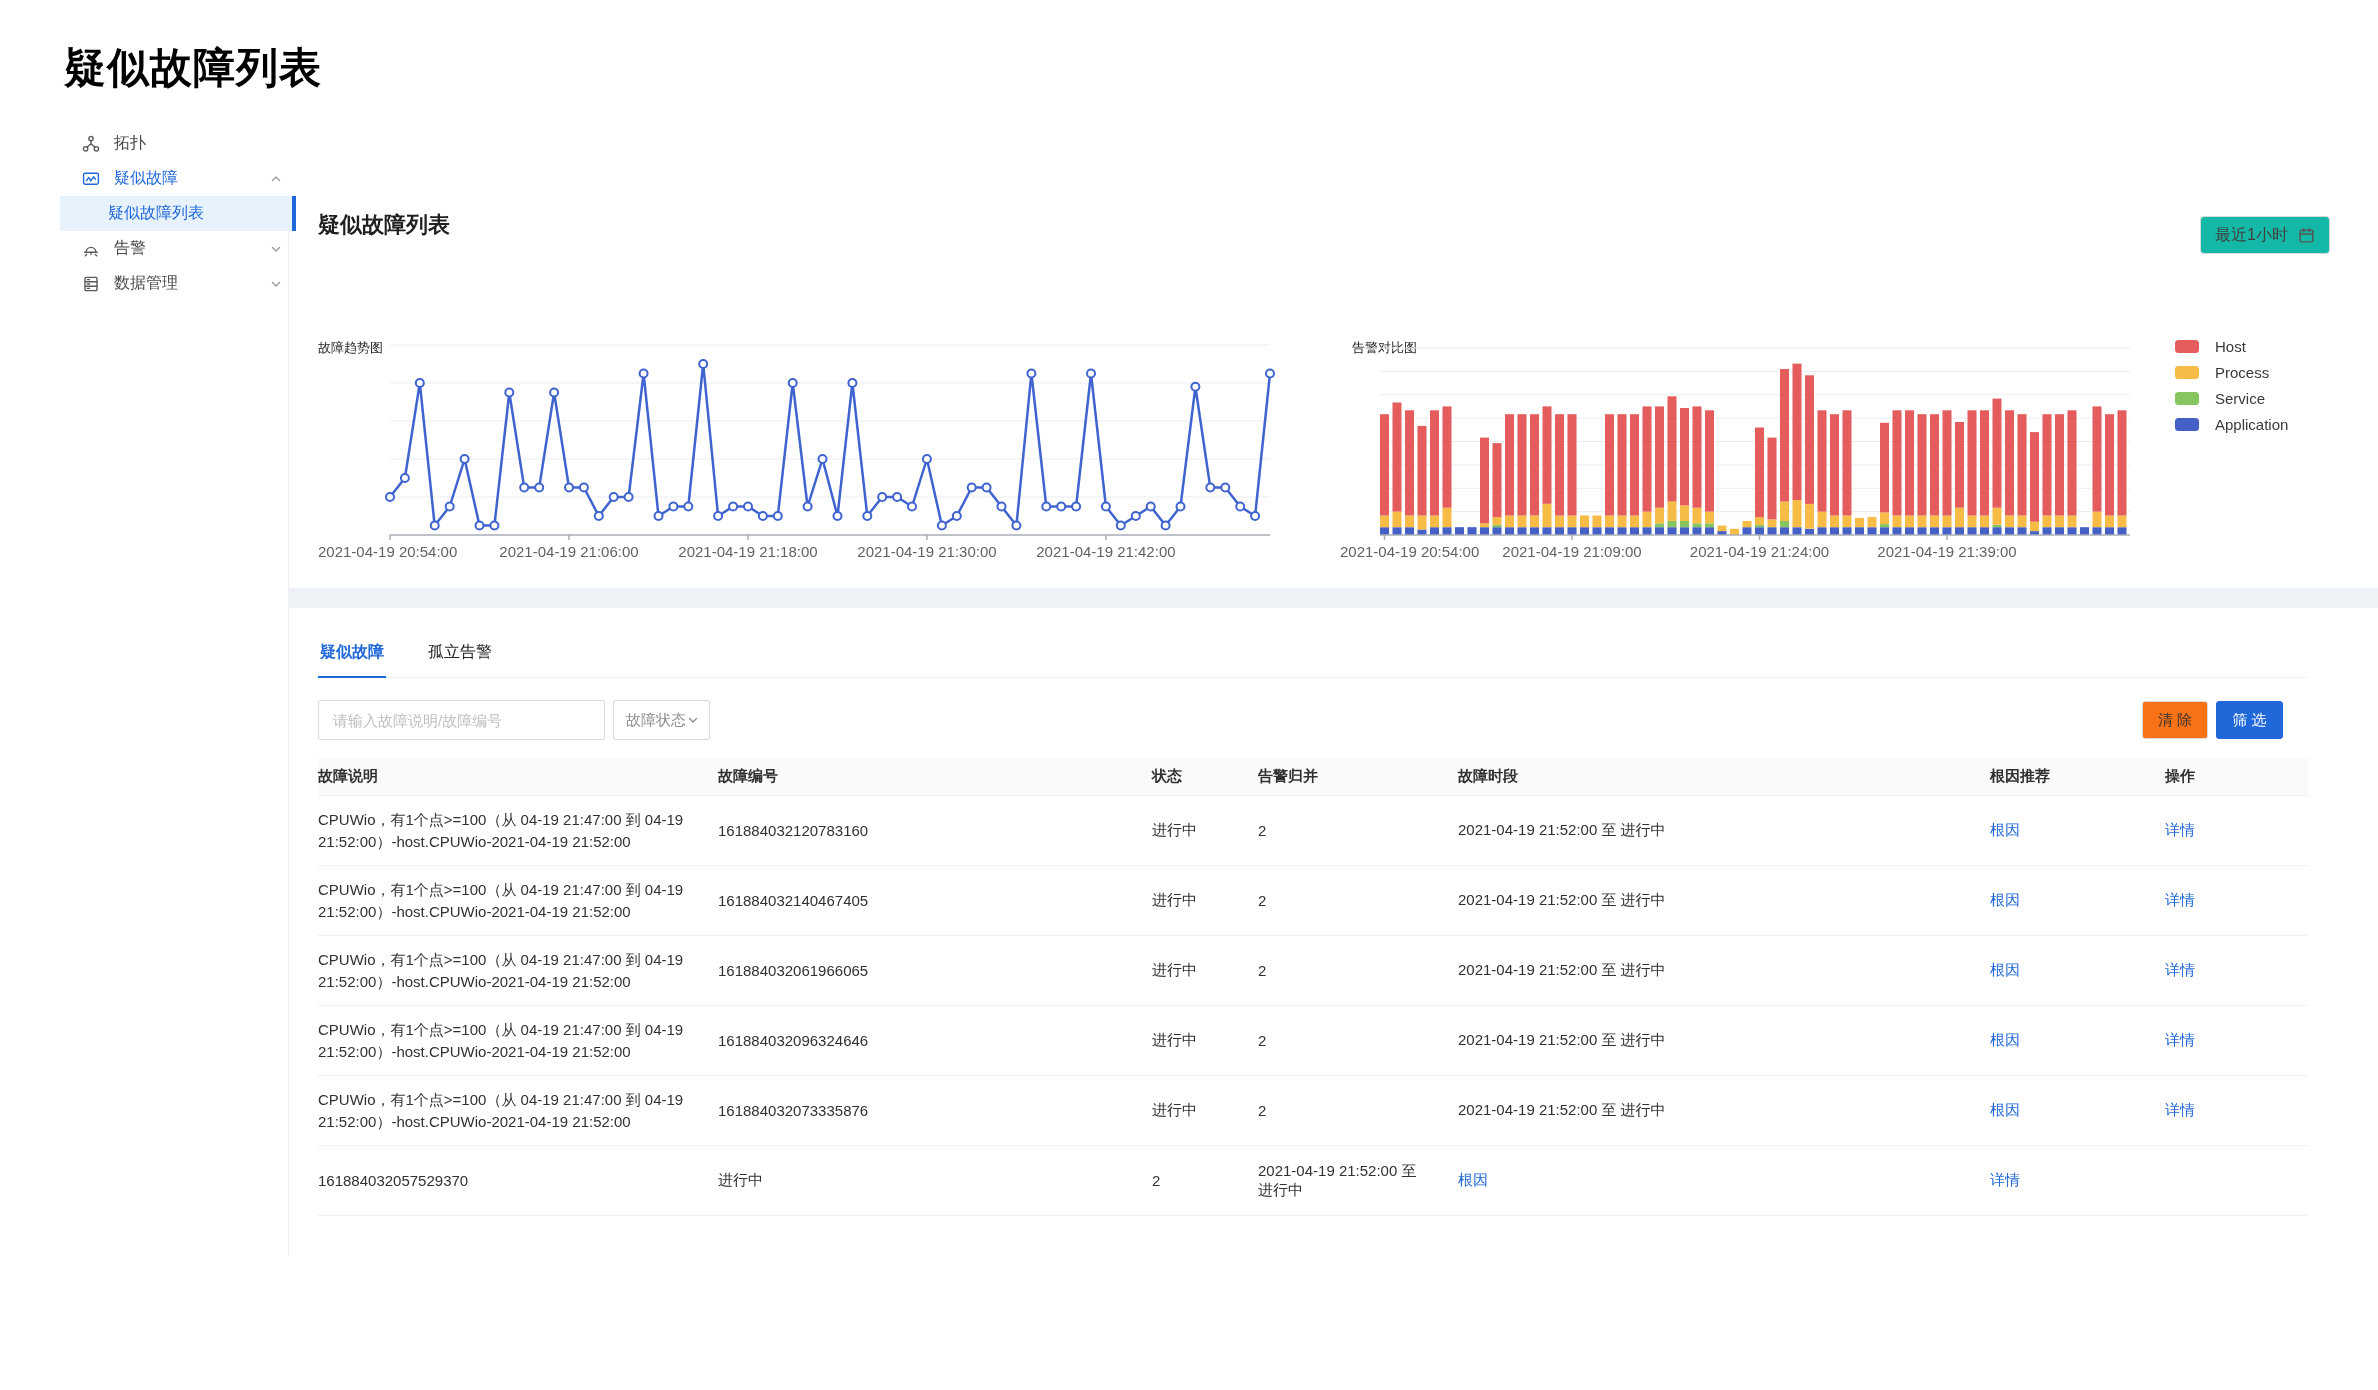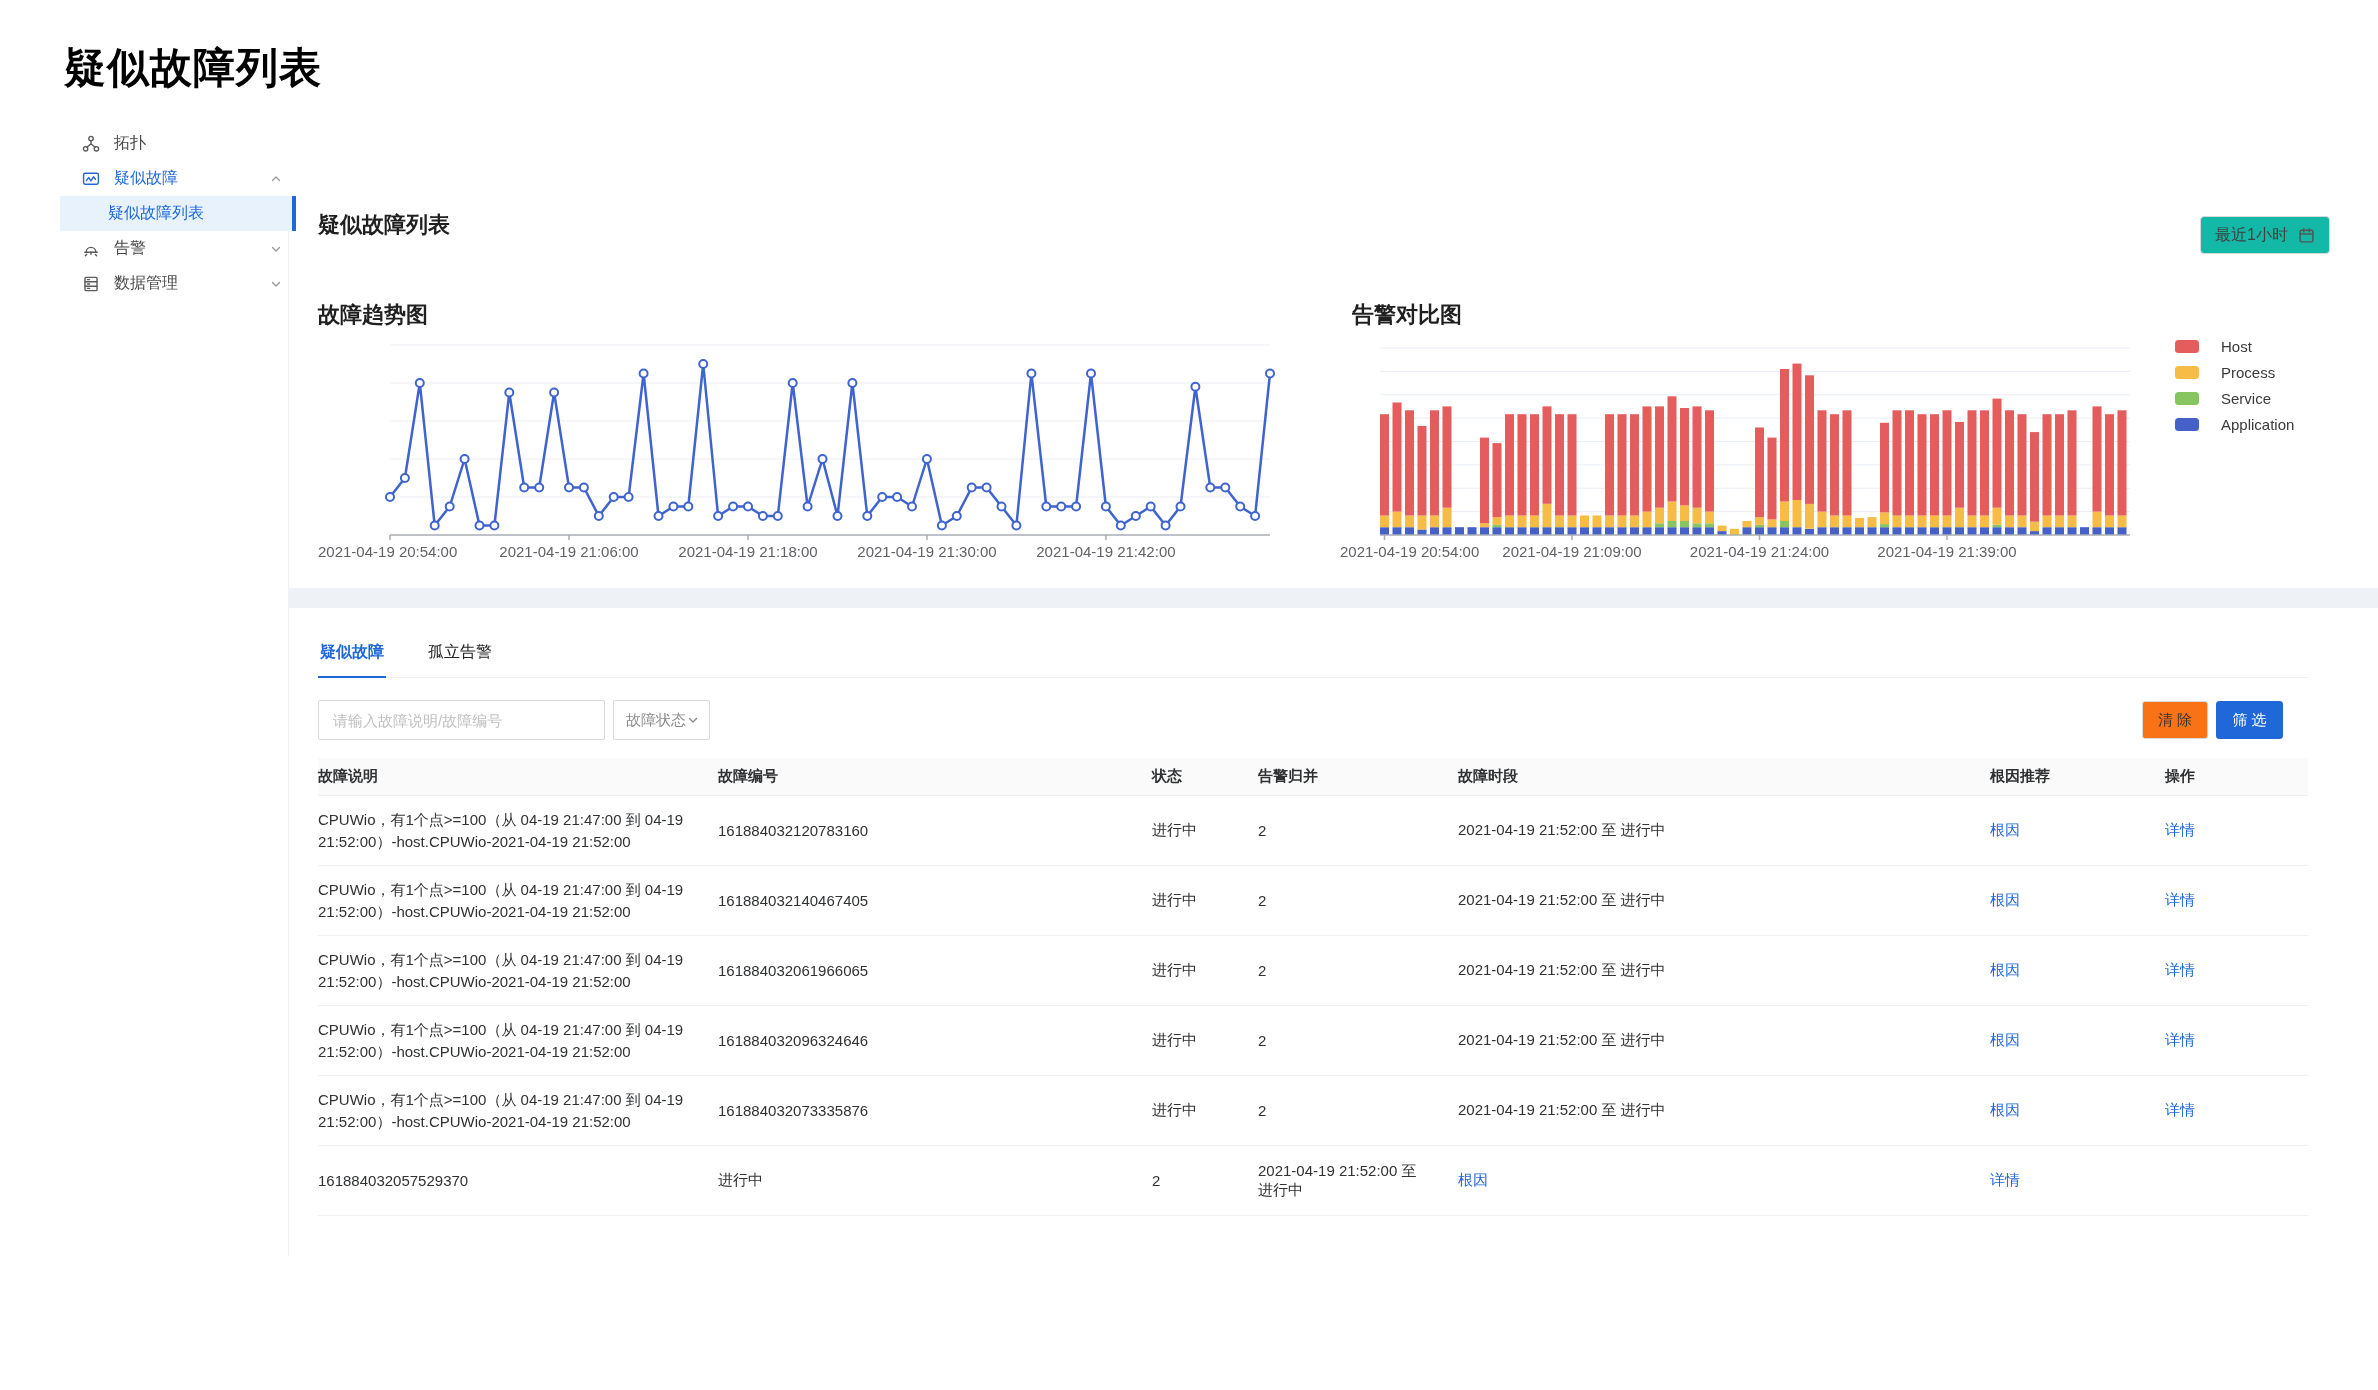--- a/index.html
+++ b/index.html
@@ -25,27 +25,27 @@
   svg.icon { width:100%; height:100%; fill:none; stroke:currentColor; stroke-width:1.4; stroke-linecap:round; stroke-linejoin:round; }
 
   
   .panel-title { position:absolute; left:318px; top:210px; font-size:22px; font-weight:700; color:#1f1f1f; }
   .time-btn { position:absolute; left:2200px; top:216px; height:38px; padding:0 14px; background:#14b8a6;
     border:1px solid #d9d9d9; border-radius:4px; font-size:16px; color:#404040; display:flex; align-items:center; gap:10px; cursor:pointer;
     font-family:inherit; }
   .time-btn .cal { width:17px; height:17px; display:inline-flex; color:#555; }
 
   
-  .chart-title { position:absolute; font-size:22px; font-weight:700; color:#1f1f1f; }
+  .chart-title { position:absolute; font-size:13px; font-weight:400; color:#1f1f1f;margin-top:39px; }
   #trend-title { left:318px; top:300px; }
   #compare-title { left:1352px; top:300px; }
   #line-chart { position:absolute; left:318px; top:322px; }
   #bar-chart  { position:absolute; left:1340px; top:322px; }
   .legend { position:absolute; left:2175px; top:338px; display:flex; flex-direction:column; gap:9px; }
-  .legend-item { display:flex; align-items:center; gap:22px; font-size:15px; color:#3a3a3a; }
+  .legend-item { display:flex; align-items:center; gap:16px; font-size:15px; color:#3a3a3a; }
   .legend-swatch { width:24px; height:13px; border-radius:3.5px; display:inline-block; }
 
   .gray-band { position:absolute; left:289px; top:588px; width:2089px; height:20px; background:#eef1f5; }
 
   
   .tabs { position:absolute; left:318px; top:636px; width:1990px; display:flex; border-bottom:1px solid #f0f0f0; }
   .tab { font-size:16px; color:#262626; padding:6px 2px 13px 2px; margin-right:40px; cursor:pointer; }
   .tab.active { color:#2068d9; font-weight:600; border-bottom:2px solid #2068d9; margin-bottom:-1px; }
 
   

